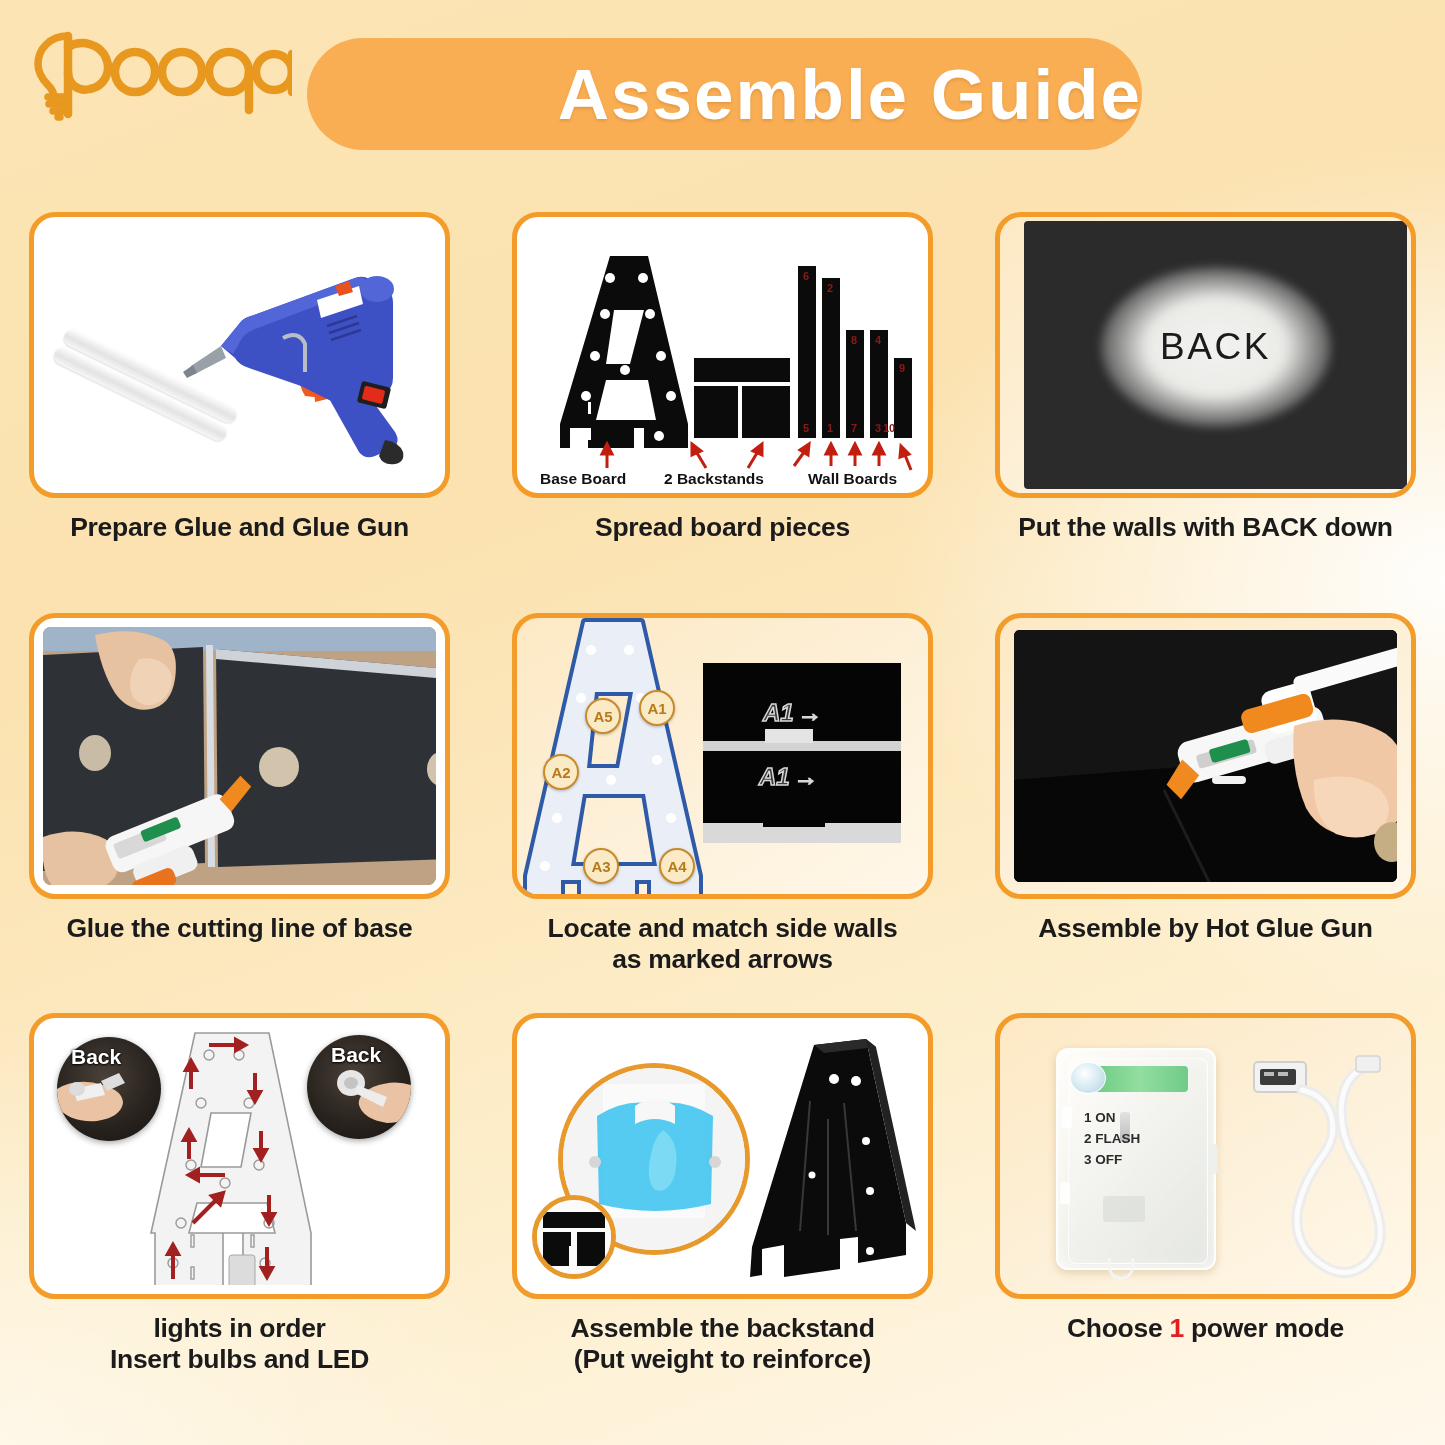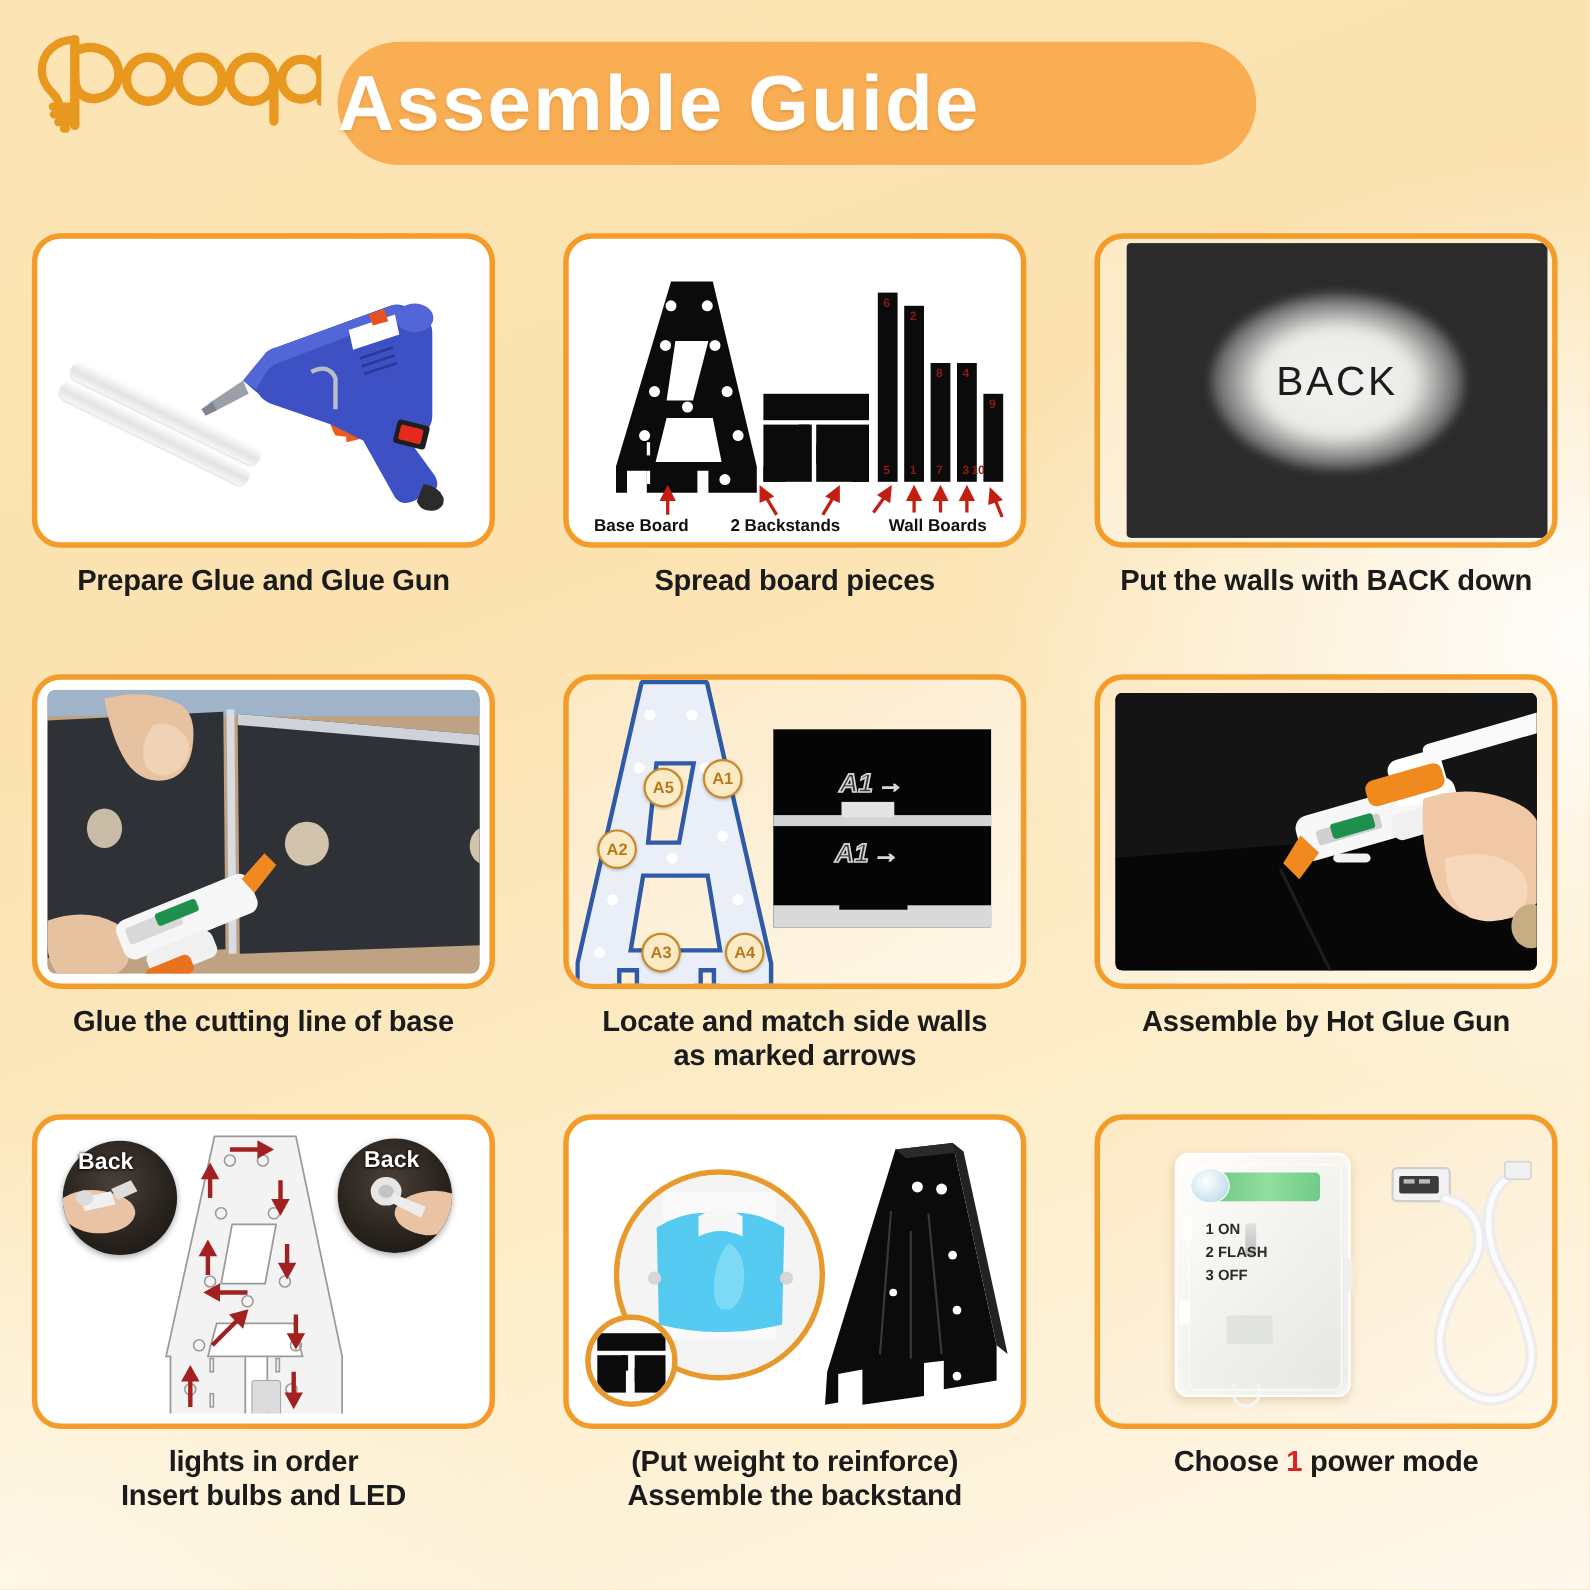--- a/index.html
+++ b/index.html
@@ -20,21 +20,21 @@
 
   
   .header { position: absolute; left: 0; top: 0; width: 1445px; height: 190px; }
   .logo { position: absolute; left: 22px; top: 14px; width: 270px; height: 112px; }
   .logo svg { display: block; }
   .title-banner {
     position: absolute; left: 307px; top: 38px;
     width: 835px; height: 112px;
     background: #F9AE54;
     border-radius: 56px;
-    display: flex; align-items: center; justify-content: flex-start;
+    display: flex; align-items: center; justify-content: flex-end;
   }
   .title-text {
     color: #FFFFFF;
     font-size: 71px;
     font-weight: bold;
     letter-spacing: 2px;
     text-shadow: 0 2px 3px rgba(160,90,10,0.25);
     white-space: nowrap;
   }
 
@@ -138,21 +138,21 @@
   }
 
   
   .bstand { position:absolute; inset:0; background:#fff; }
   .orange-circ {
     position:absolute; border-radius:50%;
     border:5px solid #E79A2B; background:#f7f7f7; overflow:hidden;
   }
 
   
-  .power { position:absolute; inset:0;margin-left:12px; }
+  .power { position:absolute; inset:0; }
   .battbox {
     position:absolute;
     background: linear-gradient(130deg, rgba(255,255,255,0.88) 0%, rgba(238,240,238,0.8) 45%, rgba(225,228,225,0.85) 100%);
     border:2px solid rgba(255,255,255,0.95);
     border-radius:12px;
     box-shadow: 0 3px 9px rgba(150,110,50,0.25), inset 0 0 18px rgba(255,255,255,0.8);
   }
   .modetext {
     position:absolute; font-size:13.5px; color:#2b2b2b; font-weight:600; line-height:1.55;
     white-space:pre-line;
@@ -589,22 +589,22 @@
               <g stroke="#383838" stroke-width="2" fill="none">
                 <path d="M62 70 L52 200"></path>
                   <path d="M96 72 L108 200"></path>
                   <path d="M80 88 L80 204"></path>
               </g>
             </svg>
           </div>
         </div>
       </div>
       <div class="caption">
+        <div>Assemble the backstand</div>
         <div>(Put weight to reinforce)</div>
-        <div>Assemble the backstand</div>
       </div>
     </div>
 
     <div class="cell col3 row3">
       <div class="card peach">
         <div class="power">
 
           <div class="battbox" style="left:56px; top:30px; width:160px; height:222px;">
             <div style="position:absolute;left:10px;top:8px;width:140px;height:206px;border-radius:8px;
                         background:linear-gradient(135deg, rgba(255,255,255,0.55), rgba(226,230,226,0.45));

